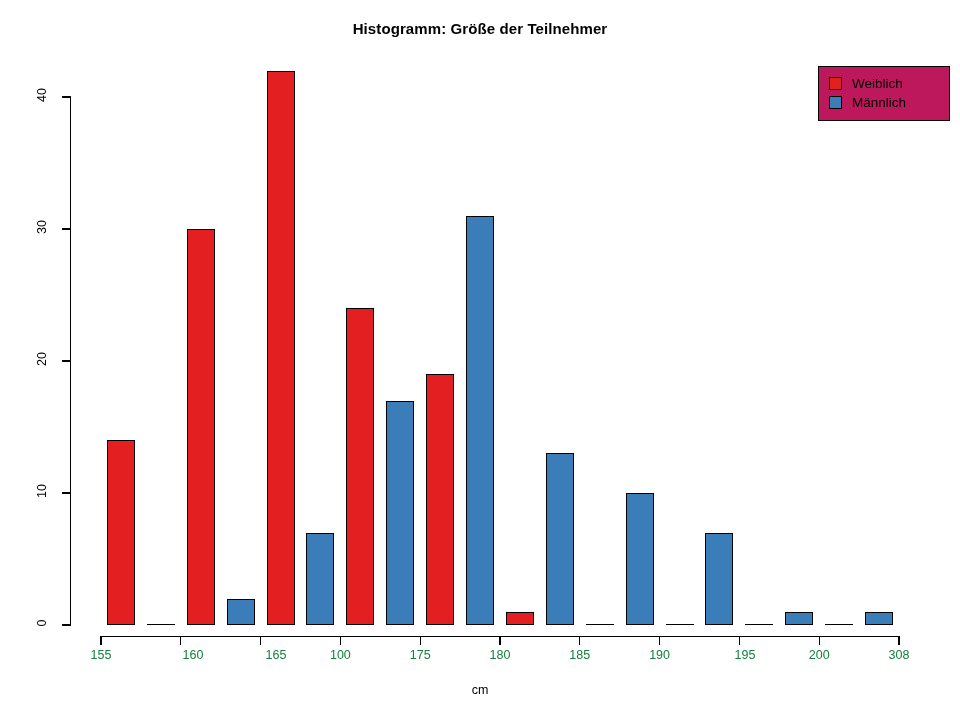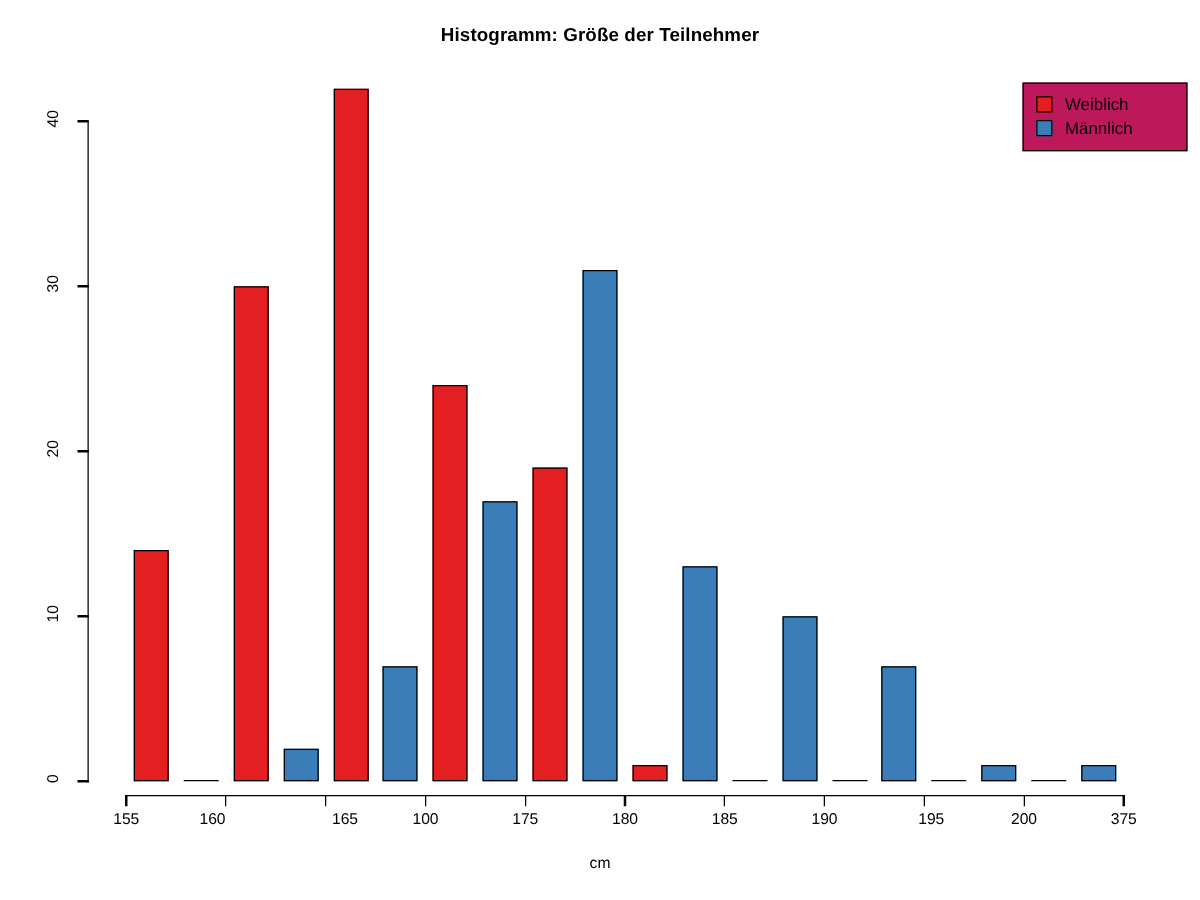--- a/index.html
+++ b/index.html
@@ -84,21 +84,21 @@
     transform: rotate(-90deg);
     transform-origin: center center;
   }
   .x-tick-label {
     position: absolute;
     top: 648px;
     width: 46px;
     margin-left: -23px;
     text-align: center;
     font-size: 12.5px;
-    color: #000000;
+    color: #15803d;
   }
   #x-axis-title {
     position: absolute;
     left: 0;
     top: 683px;
     width: 960px;
     text-align: center;
     font-size: 12.5px;
     color: #000000;
   }
@@ -165,39 +165,39 @@
       <div class="y-tick-label" style="top: 352px; left: 28px;">20</div>
       <div class="y-tick" style="top: 228.3px;"></div>
       <div class="y-tick-label" style="top: 220px; left: 28px;">30</div>
       <div class="y-tick" style="top: 96.3px;"></div>
       <div class="y-tick-label" style="top: 88px; left: 28px;">40</div>
     </div>
   <div id="x-ticks">
       <div class="x-tick" style="left: 100.3px;"></div>
       <div class="x-tick-label" style="left: 101px;">155</div>
       <div class="x-tick" style="left: 180.1px;"></div>
-      <div class="x-tick-label" style="left: 170px;">160</div>
+      <div class="x-tick-label" style="left: 193px;">160</div>
       <div class="x-tick" style="left: 259.9px;"></div>
       <div class="x-tick-label" style="left: 276px;">165</div>
       <div class="x-tick" style="left: 339.7px;"></div>
       <div class="x-tick-label" style="left: 340.4px;">100</div>
       <div class="x-tick" style="left: 419.5px;"></div>
       <div class="x-tick-label" style="left: 420.2px;">175</div>
       <div class="x-tick" style="left: 499.3px;"></div>
       <div class="x-tick-label" style="left: 500px;">180</div>
       <div class="x-tick" style="left: 579.1px;"></div>
       <div class="x-tick-label" style="left: 579.8px;">185</div>
       <div class="x-tick" style="left: 658.9px;"></div>
       <div class="x-tick-label" style="left: 659.6px;">190</div>
       <div class="x-tick" style="left: 738.7px;"></div>
       <div class="x-tick-label" style="left: 745px;">195</div>
       <div class="x-tick" style="left: 818.5px;"></div>
       <div class="x-tick-label" style="left: 819.2px;">200</div>
       <div class="x-tick" style="left: 898.3px;"></div>
-      <div class="x-tick-label" style="left: 899px;">375</div>
+      <div class="x-tick-label" style="left: 899px;">308</div>
     </div>
 
   <div id="plot-area">
       <div class="bar" style="left: 35.985px; width: 27.93px; height: 184.8px; background: rgb(228, 31, 33);"></div>
       <div class="bar zero" style="left: 75.885px; width: 27.93px; height: 1.3px; background: rgb(59, 125, 184);"></div>
       <div class="bar" style="left: 115.785px; width: 27.93px; height: 396px; background: rgb(228, 31, 33);"></div>
       <div class="bar" style="left: 155.685px; width: 27.93px; height: 26.4px; background: rgb(59, 125, 184);"></div>
       <div class="bar" style="left: 195.585px; width: 27.93px; height: 554.4px; background: rgb(228, 31, 33);"></div>
       <div class="bar" style="left: 235.485px; width: 27.93px; height: 92.4px; background: rgb(59, 125, 184);"></div>
       <div class="bar" style="left: 275.385px; width: 27.93px; height: 316.8px; background: rgb(228, 31, 33);"></div>

